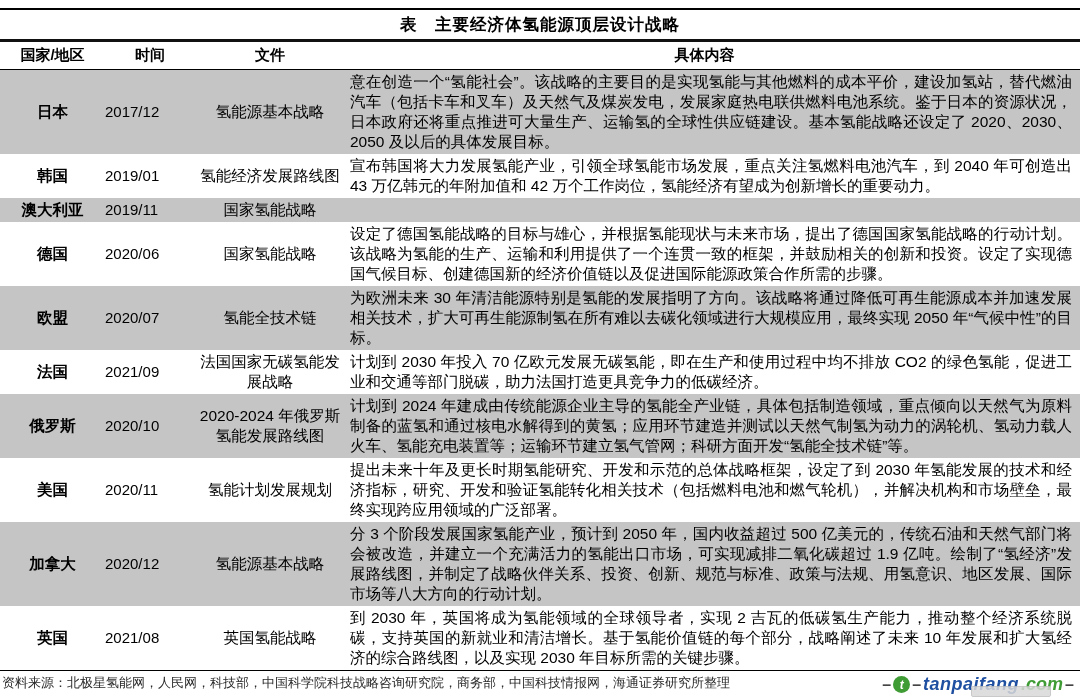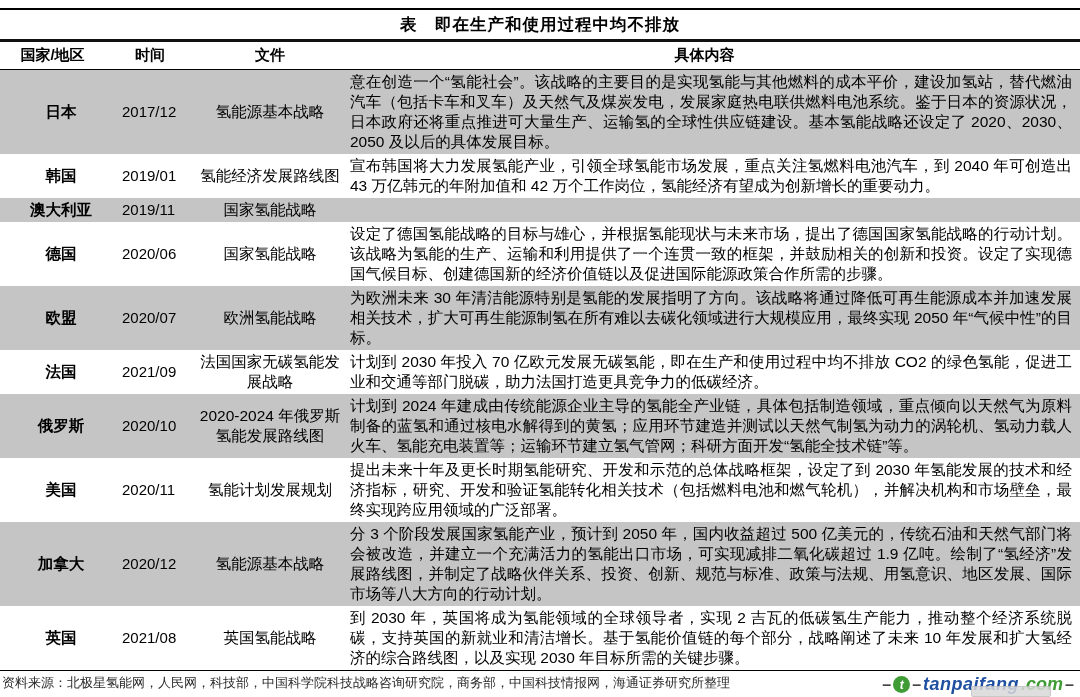--- a/index.html
+++ b/index.html
@@ -24,21 +24,21 @@
     align-items:center;
   }
   .header-row{
     font-weight:bold;font-size:15px;
     padding:4px 16px 4px 0;
     border-bottom:1px solid #000;
   }
   .header-row .hc{text-align:center;}
   .rows .trow{padding:2px 0;}
   .rows .trow:nth-child(odd){background:#c5c5c5;}
-  .cell{font-size:15.5px;line-height:20px;padding-left:17px;}
+  .cell{font-size:15.5px;line-height:20px;}
   .cell.country{text-align:center;font-weight:bold;}
   .cell.date{text-align:left;font-size:15px;font-weight:normal;}
   .cell.doc{text-align:center;padding:0 4px;}
   .cell.content{text-align:left;padding:0 8px 0 5px;text-align:justify;}
   .footer{
     border-top:1px solid #000;
     padding:3px 2px 0 2px;
     font-size:13px;color:#2a2a2a;
   }
   .logo{
@@ -61,21 +61,21 @@
     width:78px;height:9px;border-radius:2px;
     background:#d9d9d9;border:1px solid #c0c0c0;opacity:0.85;
   }
 </style>
 </head>
 <body>
 
 <div class="page">
 
   <div class="title-block">
-    <div class="table-title">表　即在生产和使用过程中均不排放</div>
+    <div class="table-title">表　主要经济体氢能源顶层设计战略</div>
   </div>
 
   <div class="grid-row header-row">
     <div class="hc">国家/地区</div>
     <div class="hc">时间</div>
     <div class="hc">文件</div>
     <div class="hc">具体内容</div>
   </div>
 
   <div class="rows">
@@ -103,21 +103,21 @@
     <div class="grid-row trow">
       <div class="cell country">德国</div>
       <div class="cell date">2020/06</div>
       <div class="cell doc">国家氢能战略</div>
       <div class="cell content">设定了德国氢能战略的目标与雄心，并根据氢能现状与未来市场，提出了德国国家氢能战略的行动计划。该战略为氢能的生产、运输和利用提供了一个连贯一致的框架，并鼓励相关的创新和投资。设定了实现德国气候目标、创建德国新的经济价值链以及促进国际能源政策合作所需的步骤。</div>
     </div>
 
     <div class="grid-row trow">
       <div class="cell country">欧盟</div>
       <div class="cell date">2020/07</div>
-      <div class="cell doc">欧洲氢能战略</div>
+      <div class="cell doc">氢能全技术链</div>
       <div class="cell content">为欧洲未来 30 年清洁能源特别是氢能的发展指明了方向。该战略将通过降低可再生能源成本并加速发展相关技术，扩大可再生能源制氢在所有难以去碳化领域进行大规模应用，最终实现 2050 年“气候中性”的目标。</div>
     </div>
 
     <div class="grid-row trow">
       <div class="cell country">法国</div>
       <div class="cell date">2021/09</div>
       <div class="cell doc">法国国家无碳氢能发展战略</div>
       <div class="cell content">计划到 2030 年投入 70 亿欧元发展无碳氢能，即在生产和使用过程中均不排放 CO2 的绿色氢能，促进工业和交通等部门脱碳，助力法国打造更具竞争力的低碳经济。</div>
     </div>
 

